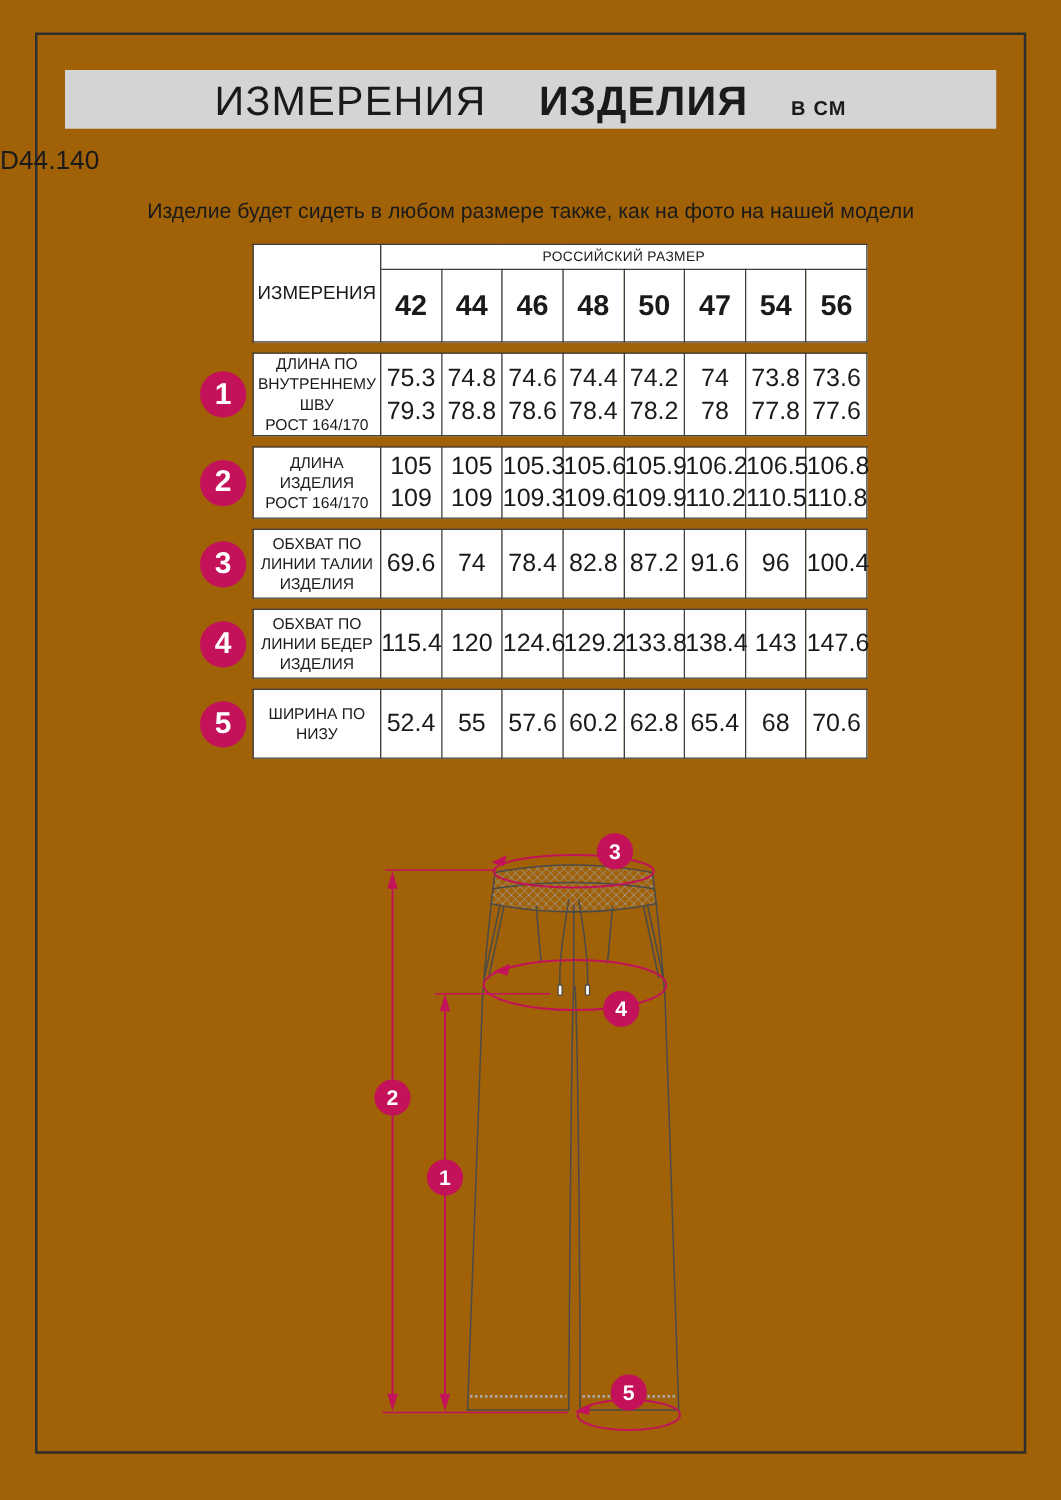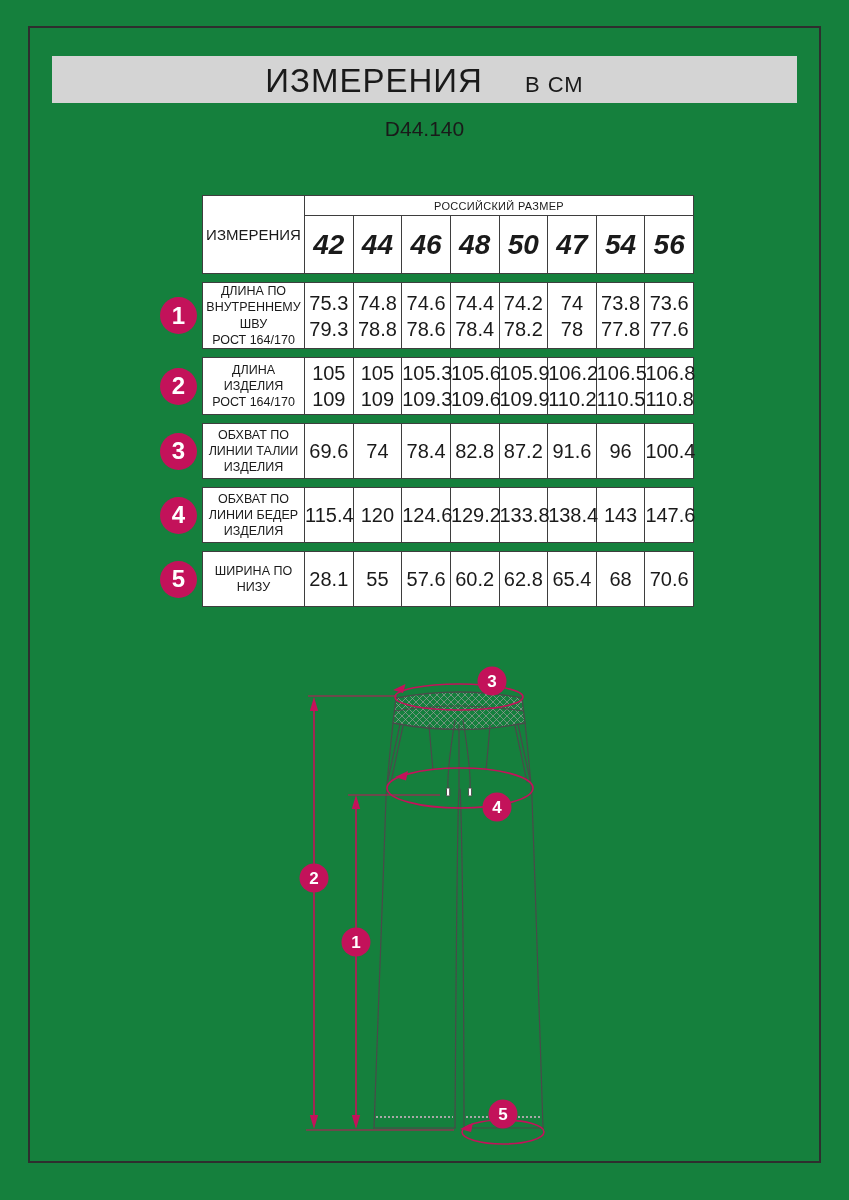--- a/index.html
+++ b/index.html
@@ -1,42 +1,42 @@
 <!DOCTYPE html>
 <html style="--accent: #C3125A; --band: #D4D4D4; --line: #4A4A4A; --ink: #1A1A1A;"><head>
 <meta charset="utf-8">
 <style>
   :root{
     --accent:#C3125A; --band:#D4D4D4; --line:#4A4A4A; --ink:#1A1A1A;
   }
   *{margin:0;padding:0;box-sizing:border-box;}
   body{background:#fff;font-family:"Liberation Sans",sans-serif;color:var(--ink);}
-  .page{position:relative;width:849px;height:1200px;background:#15803d;overflow:hidden;}
+  .page{position:relative;width:849px;height:1200px;background:#a16207;overflow:hidden;}
   .page-border{position:absolute;left:28px;top:26px;width:793px;height:1137px;border:2px solid #2E2E2E;}
   
   .title-band{position:absolute;left:52px;top:56px;width:745px;height:47px;background:var(--band);
     display:flex;align-items:baseline;justify-content:center;padding-top:6px;}
   .title-normal{font-size:33px;font-weight:400;letter-spacing:1px;margin-right:42px;}
   .title-bold{font-size:33px;font-weight:700;letter-spacing:1px;margin-right:34px;}
-  .title-unit{font-size:22px;font-weight:400;letter-spacing:1px;}
-  .model{position:absolute;left:0;top:117px;width:100%;text-align:center;font-size:21px;}
+  .title-unit{font-size:16px;font-weight:700;letter-spacing:1px;}
+  .model{position:absolute;left:0;top:117px;width:100%;font-size:21px;}
   .subtitle{position:absolute;left:0;top:159px;width:100%;text-align:center;font-size:17px;}
   
   .table-wrap{position:absolute;left:160px;top:195px;width:545px;}
   .trow{display:flex;align-items:center;margin-bottom:8px;}
   .badge-slot{width:37px;min-width:37px;margin-right:5px;display:flex;justify-content:center;}
   .badge{width:37px;height:37px;border-radius:50%;background:var(--accent);color:#fff;
     font-size:24px;font-weight:700;display:flex;align-items:center;justify-content:center;}
   table.rowtab{border-collapse:collapse;table-layout:fixed;width:492px;}
   .rowtab th,.rowtab td{border:1.5px solid #3E3E3E;background:#fff;text-align:center;
     vertical-align:middle;padding:0;font-weight:400;}
   .c-label{width:102px;}
   .corner{font-size:15px;}
   .group{font-size:11px;height:20px;letter-spacing:.3px;}
-  .size{font-size:28px;font-weight:700 !important;height:58px;font-style:italic;}
+  .size{font-size:23px;font-weight:700 !important;height:58px;}
   .lbl{font-size:12.5px;line-height:1.3;padding:2px 3px;}
   .lline{display:block;text-align:center;}
   .val{font-size:20px;}
   .val span{display:block;line-height:1.3;}
   .h60 th,.h60 td{height:60px;}
   .h57 th,.h57 td{height:57px;margin-left:44px;}
   .h55 th,.h55 td{height:55px;}
   .note{position:absolute;left:40px;top:637px;width:769px;text-align:center;
     font-size:15px;font-weight:700;letter-spacing:.2px;}
   
@@ -51,24 +51,26 @@
   .btext{fill:#fff;font-family:"Liberation Sans",sans-serif;font-size:17px;font-weight:700;text-anchor:middle;}
 </style>
 </head>
 <body>
 
 <div class="page">
   <div class="page-border"></div>
 
   <div class="title-band">
     <span class="title-normal">ИЗМЕРЕНИЯ</span>
+    <span class="title-bold">ИЗДЕЛИЯ</span>
     <span class="title-unit">В СМ</span>
   </div>
 
   <div class="model">D44.140</div>
+  <div class="subtitle">Изделие будет сидеть в любом размере также, как на фото на нашей модели</div>
 
   <div class="table-wrap">
 
     <div class="trow">
       <div class="badge-slot"></div>
       <table class="rowtab">
         <colgroup>
             <col class="c-label">
             <col span="8">
           </colgroup>
@@ -292,21 +294,21 @@
             <col class="c-label">
             <col span="8">
           </colgroup>
         <tbody>
             <tr>
           <th class="lbl">
             <span class="lline">ШИРИНА ПО НИЗУ</span>
                 <span class="lline"></span>
           </th>
           <td class="val">
-                <span>28.1</span>
+                <span>52.4</span>
               </td>
           <td class="val">
                 <span>55</span>
               </td>
           <td class="val">
                 <span>57.6</span>
               </td>
           <td class="val">
                 <span>60.2</span>
               </td>

